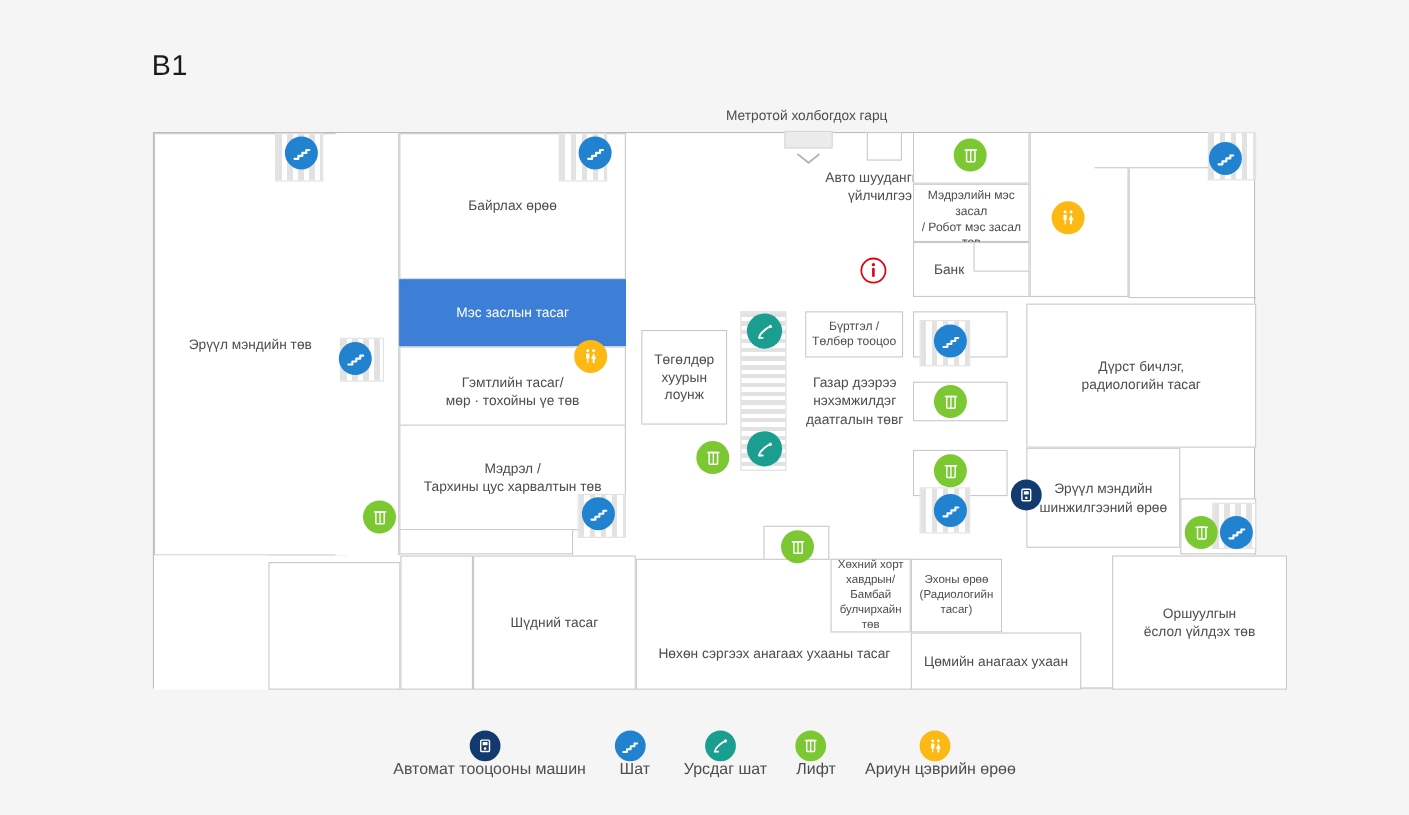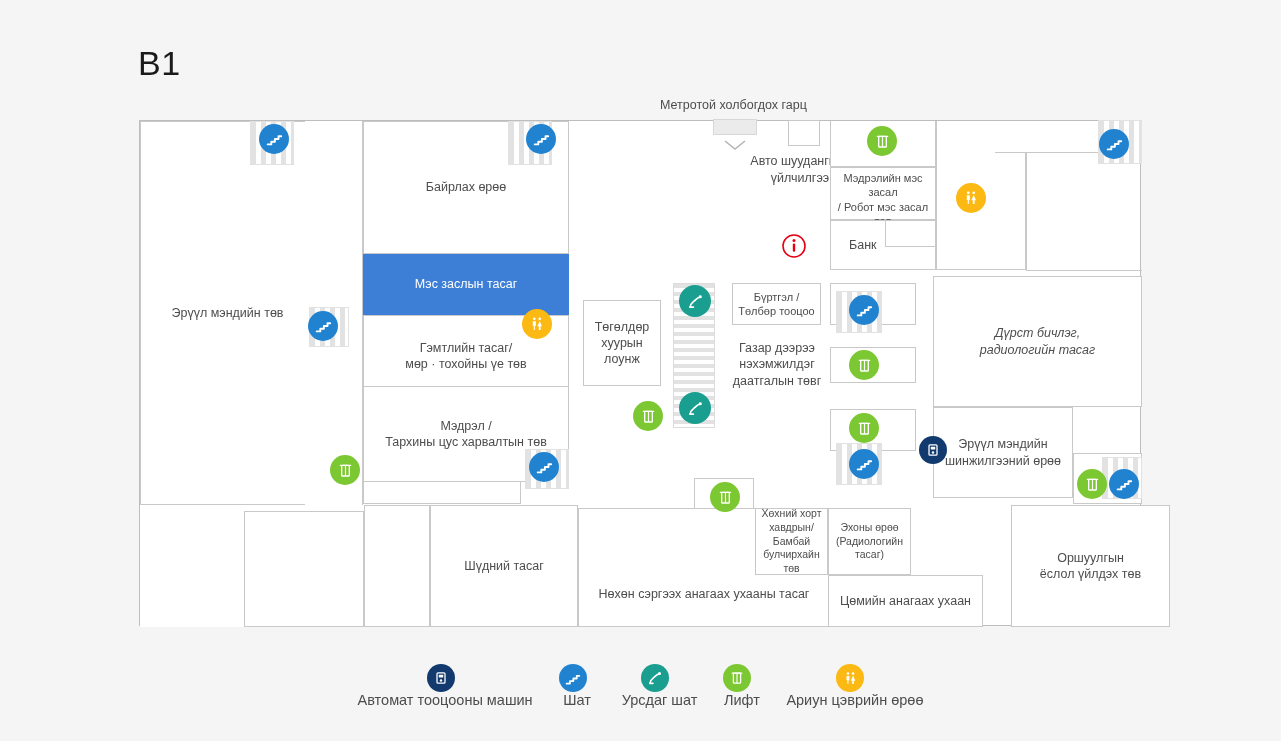--- a/index.html
+++ b/index.html
@@ -7,21 +7,21 @@
   body {
     width:1281px; height:741px;
     background:#f5f5f5;
     font-family:"Liberation Sans", sans-serif;
     color:#4d4d4d;
     position:relative;
     overflow:hidden;
   }
   #floor-title {
     position:absolute; left:138px; top:44px;
-    font-size:34px; color:#1a1a1a; letter-spacing:0.5px;
+    font-size:26px; color:#1a1a1a; letter-spacing:0.5px;
   }
   #metro-label {
     position:absolute; left:660px; top:98px;
     font-size:12.5px; color:#4d4d4d; white-space:nowrap;
   }
   
   #map {
     position:absolute; left:139px; top:120px;
     width:1002px; height:506px;
     background:#ffffff;
@@ -190,21 +190,21 @@
   <div class="rm nb" style="left:690px; top:162px; width:86px; height:42px; border:1px solid #c9c9c9;"></div>
 
   <div class="lbl-free" style="left:581px; top:219px; width:112px; white-space:pre-line; line-height:1.3;">Газар дээрээ
 нэхэмжилдэг
 даатгалын төвг</div>
 
   <div class="rm nb" style="left:690px; top:226px; width:86px; height:36px; border:1px solid #c9c9c9;"></div>
   <div class="rm nb" style="left:690px; top:288px; width:86px; height:42px; border:1px solid #c9c9c9;"></div>
 
   <div class="rm" style="left:793px; top:155px; width:209px; height:131px;">
-    <span style="white-space:pre-line;font-style:italic;">Дүрст бичлэг,
+    <span style="white-space:pre-line;">Дүрст бичлэг,
 радиологийн тасаг</span>
   </div>
 
   <div class="rm" style="left:793px; top:286px; width:140px; height:91px;">
     <span style="white-space:pre-line;">Эрүүл мэндийн
 шинжилгээний өрөө</span>
   </div>
   <div class="rm nb" style="left:933px; top:332px; width:69px; height:51px; border:1px solid #c9c9c9;"></div>
 
   <div class="rm nb" style="left:0px; top:384px; width:104px; height:122px;"></div>

